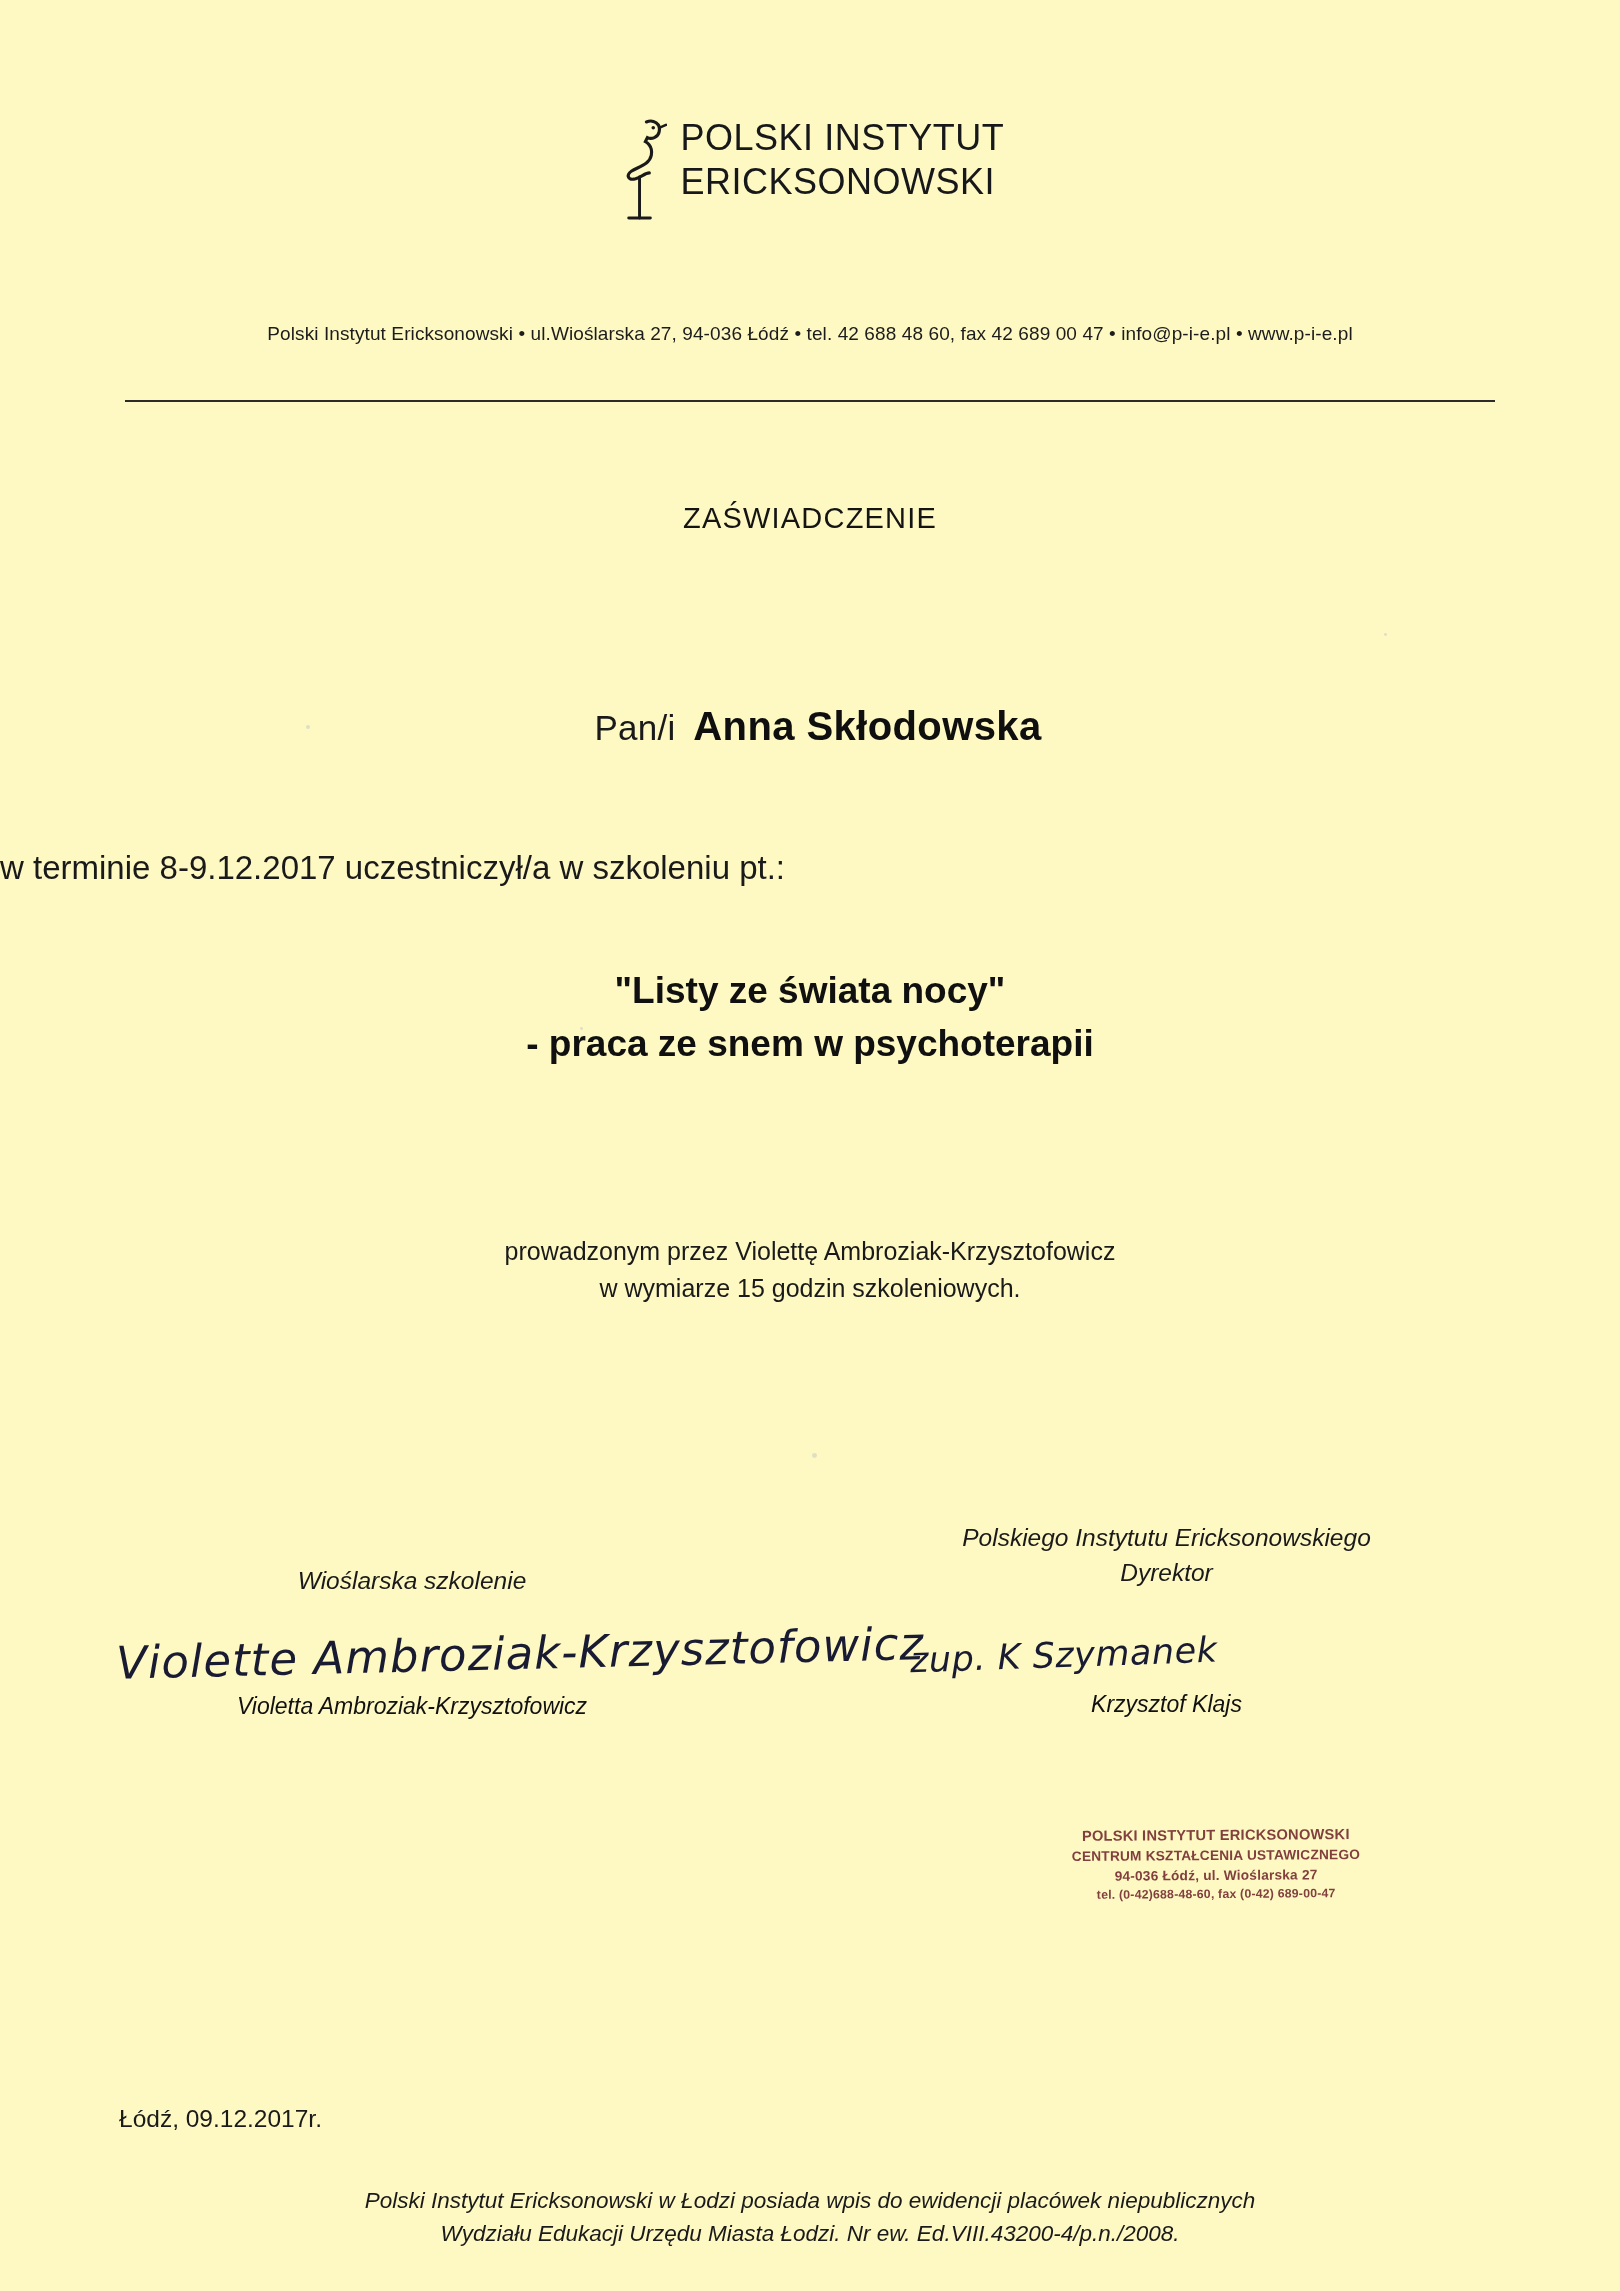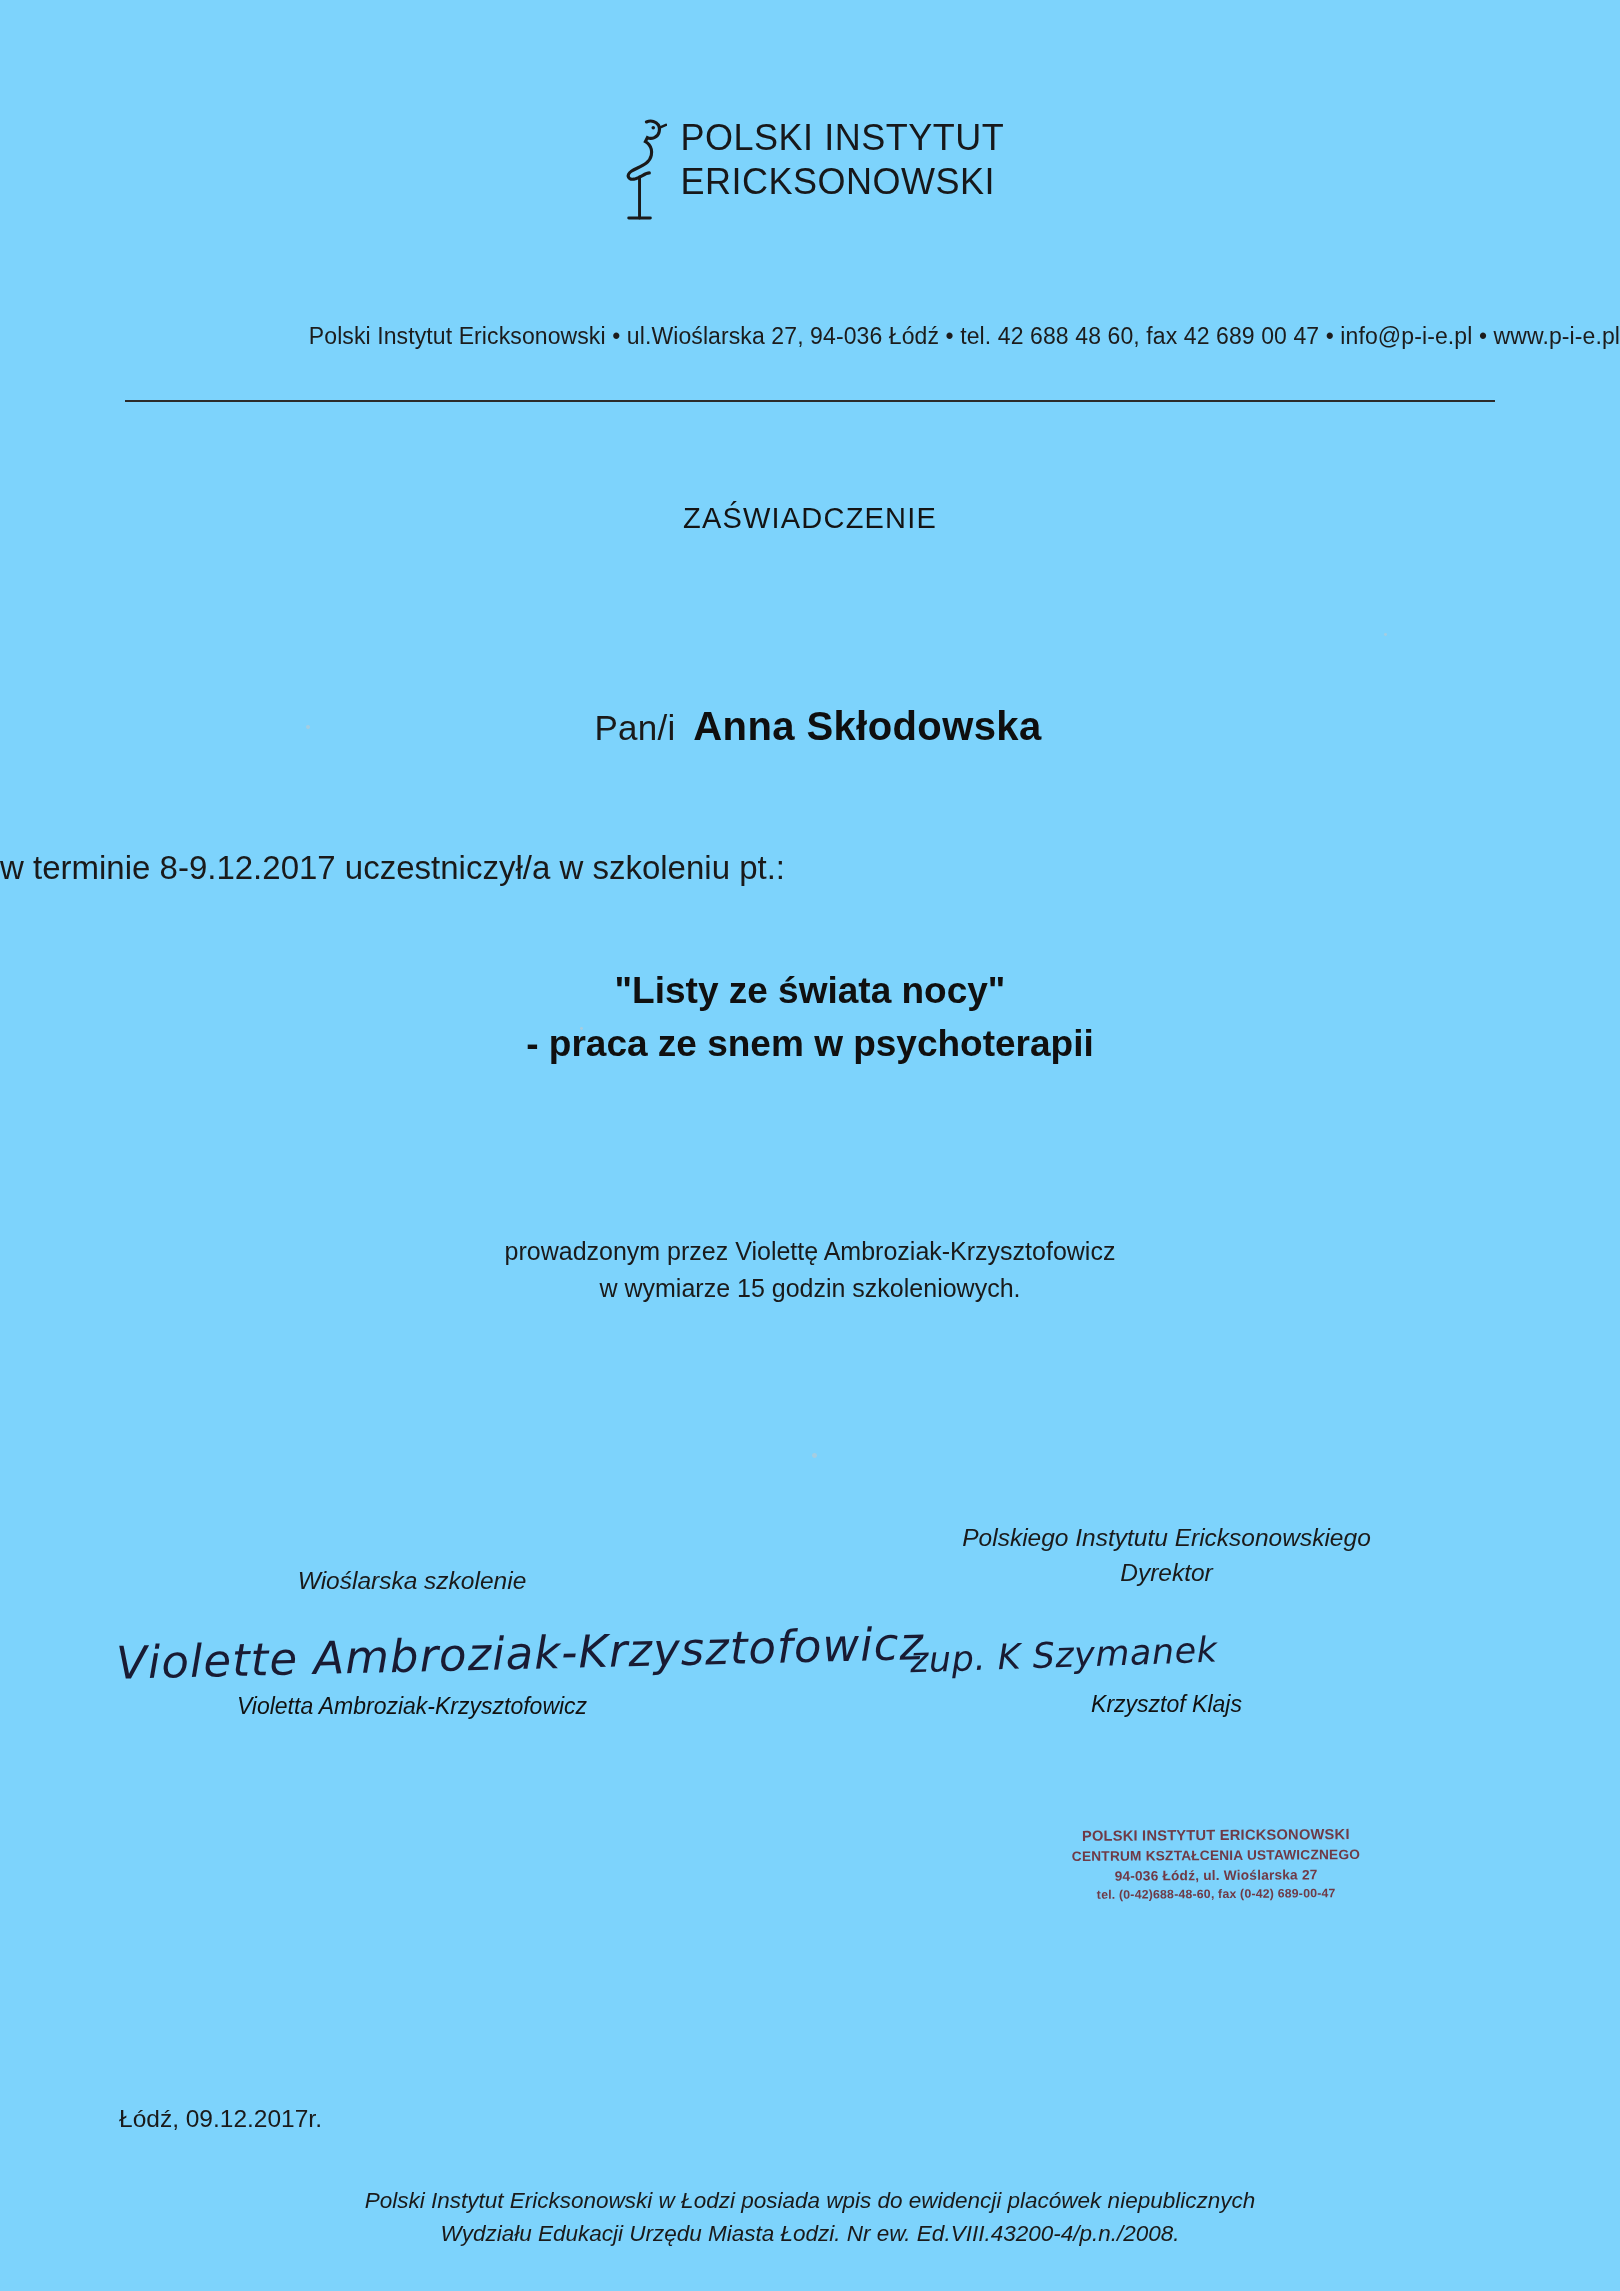--- a/index.html
+++ b/index.html
@@ -12,21 +12,21 @@
     height: 2292px;
     font-family: "Liberation Sans", sans-serif;
     color: #1a1a1a;
     position: relative;
     overflow: hidden;
   }
 
   .page {
     position: absolute;
     inset: 0;
-    background: #7dd3fc;
+    background: #fef9c3;
   }
 
   
   .logo-block {
     position: absolute;
     left: 0;
     right: 0;
     top: 116px;
     display: flex;
     justify-content: center;
@@ -50,22 +50,22 @@
     color: #17181a;
     white-space: pre;
   }
 
   
   .contact-line {
     position: absolute;
     left: 0;
     right: 0;
     top: 323px;
-    text-align: right;
-    font-size: 23px;
+    text-align: center;
+    font-size: 19px;
     letter-spacing: 0.1px;
     color: #1c1c1c;
   }
 
   .rule {
     position: absolute;
     left: 125px;
     right: 125px;
     top: 400px;
     height: 2px;

